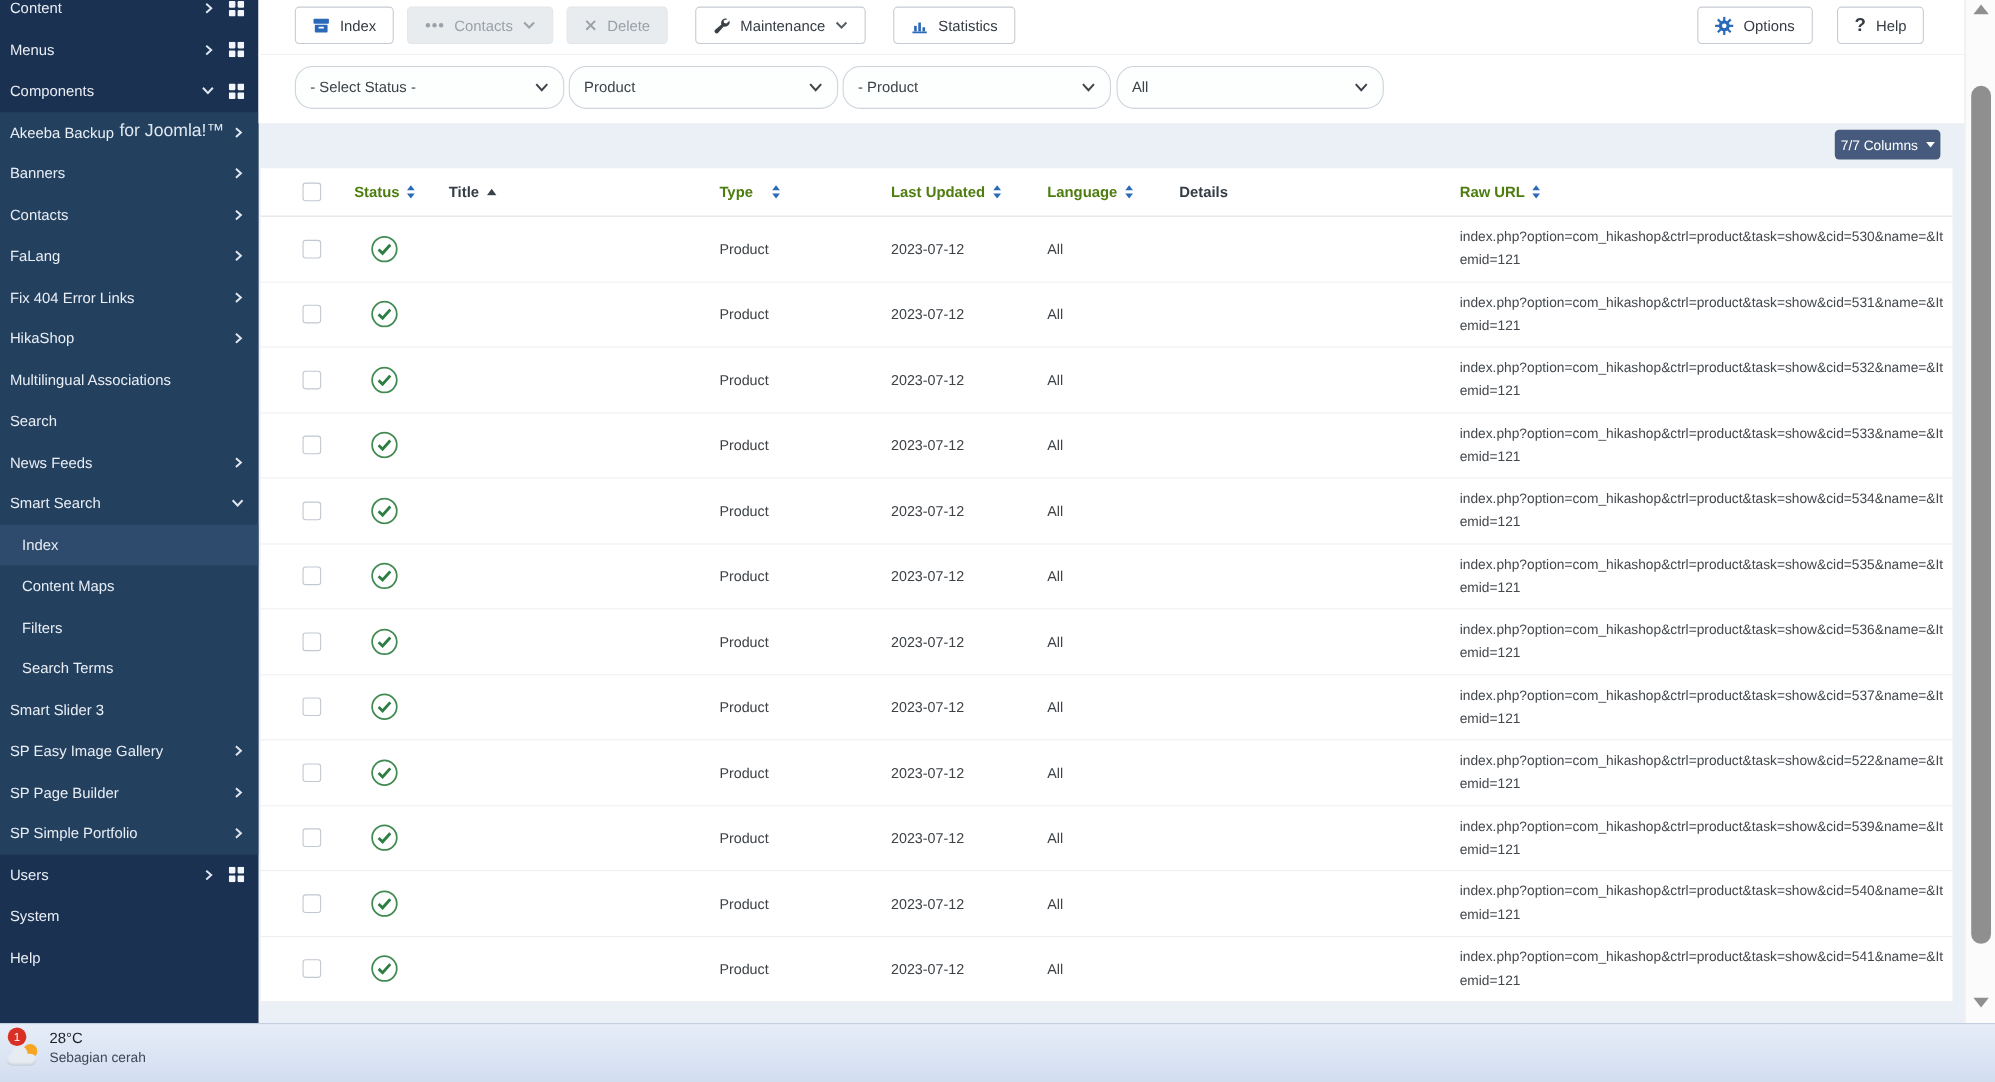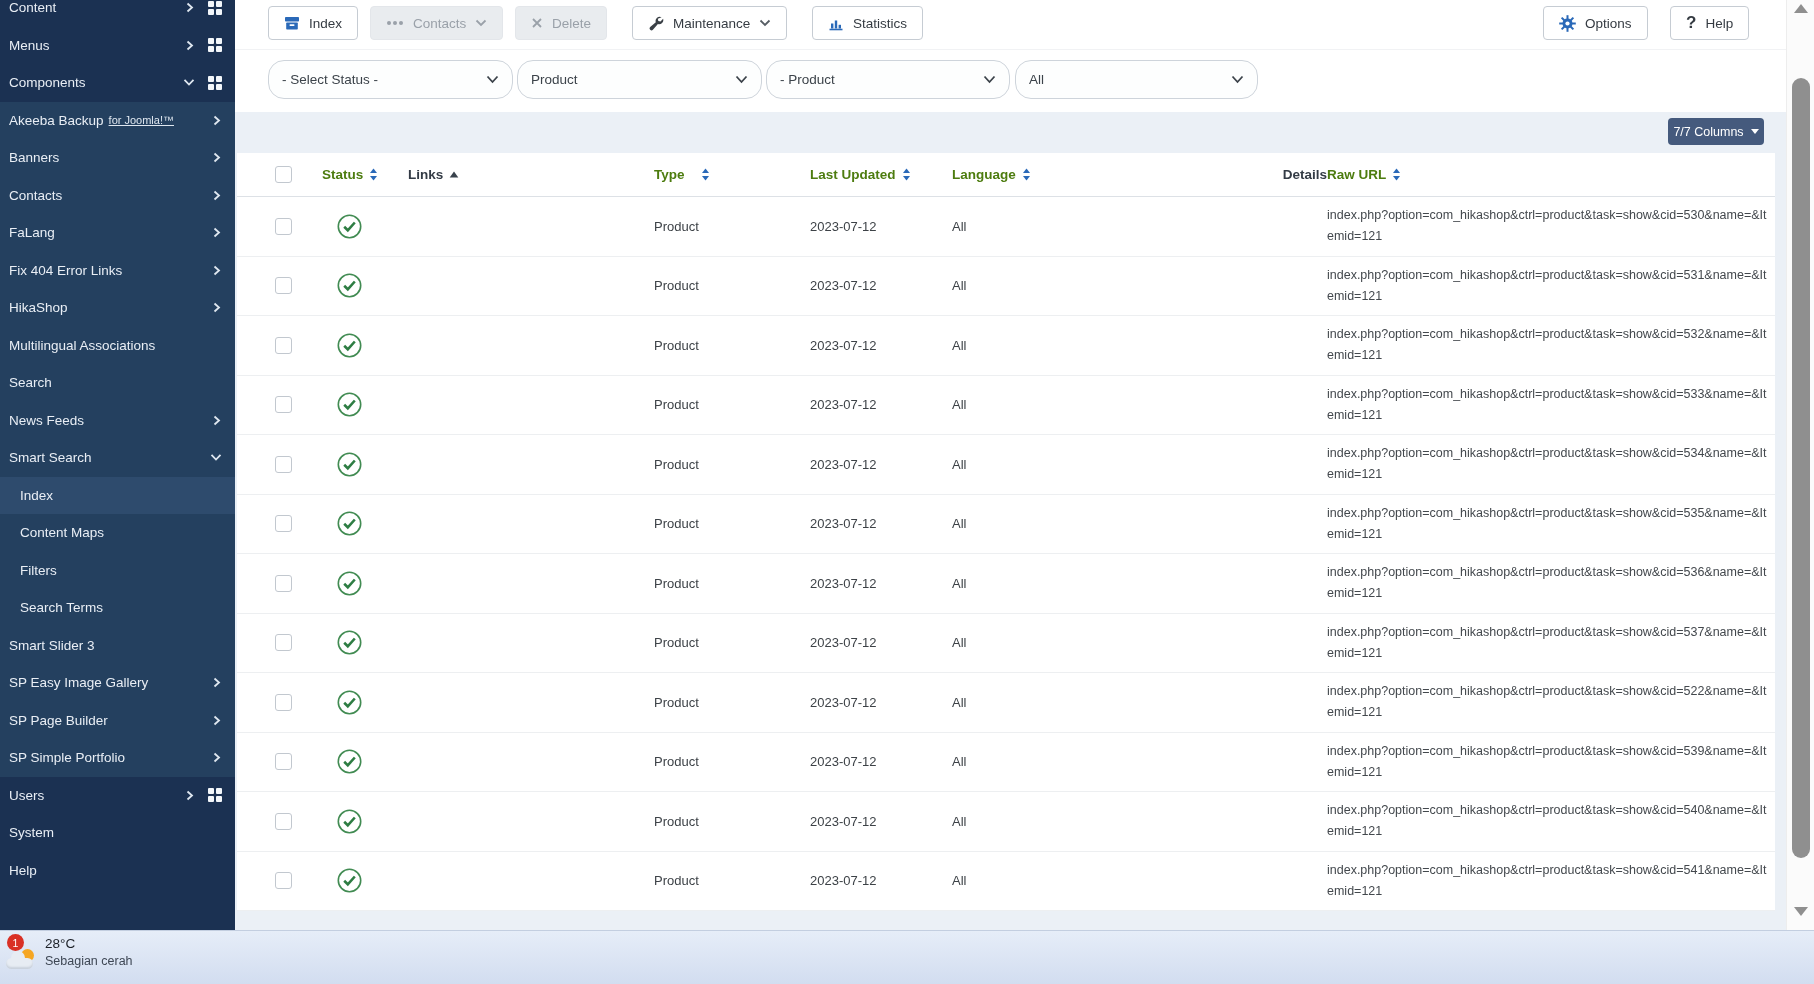--- a/index.html
+++ b/index.html
@@ -7,21 +7,21 @@
   .screen { position:relative; width:1814px; height:984px; background:#ebf0f6; overflow:hidden; }
 
   
   .sidebar { position:absolute; left:0; top:0; width:235px; height:930px; background:#1b3152; overflow:hidden; }
   .sb-list { position:absolute; top:-11px; left:0; right:0; }
   .sb-section[data-section="components-submenu"] { background:#24405f; }
   .sb-item { height:37.5px; display:flex; align-items:center; padding:0 13px 0 9px; color:#e9eef5; font-size:13.5px; cursor:default; }
   .sb-item.indent { padding-left:20px; }
   .sb-item.active { background:#2e4b6d; }
   .sb-label { white-space:nowrap; }
-  .sb-suffix { font-size:11px; margin-left:5px; white-space:nowrap; color:#dfe7f0;text-decoration:underline; }
+  .sb-suffix { font-size:16px; margin-left:5px; white-space:nowrap; color:#dfe7f0; }
   .sb-right { margin-left:auto; display:flex; align-items:center; gap:13px; }
   .sb-chev, .sb-grid { display:flex; }
 
   
   .band1 { position:absolute; left:235px; top:0; width:1551px; height:112px; background:#fff; }
   .band1::after { content:""; position:absolute; left:0; right:0; top:49px; border-top:1px solid #f1f2f4; }
   .tbtn { position:absolute; top:6px; height:34px; display:inline-flex; align-items:center; gap:9px; padding:0 15px;
           background:#fff; border:1px solid #c6ccd3; border-radius:4px; font-size:13.5px; color:#353b42; cursor:pointer; white-space:nowrap; }
   .tbtn.disabled { background:#e9ecef; border-color:#e3e6ea; color:#9aa1a9; cursor:default; }
   .bicon { display:flex; align-items:center; }
@@ -40,21 +40,21 @@
   .thead { height:44px; border-bottom:1px solid #dde1e6; }
   .trow  { height:59.5px; border-bottom:1px solid #edeff1; }
   .hcell, .cell { display:flex; align-items:center; }
   .col0 { padding-left:38px; }
   .thead .col1 { padding-left:15px; }
   .trow  .col1 { padding-left:30px; }
   .col2 { padding-left:16px; }
   .col3 { padding-left:17px;gap:10px; }
   .col4 { padding-left:13px; }
   .col5 { padding-left:15px; }
-  .col6 { justify-content:flex-end; }
+  .col6 { justify-content:flex-start; }
   .col7 { padding-right:8px; }
   .hlabel { font-weight:bold; font-size:13.5px; color:#333b45; white-space:nowrap; }
   .hlabel.link { color:#4d7c0f; cursor:pointer; }
   .caret { margin-left:6px; display:flex; }
   .cbox { width:17px; height:17px; border:1px solid #c2c8cf; border-radius:3px; background:#fff; display:inline-block; cursor:pointer; }
   .status { display:flex; cursor:pointer; }
   .ctext { font-size:13px; color:#3d4247; }
   .url { font-size:12.5px; line-height:21px; color:#43484d; width:449px; word-break:break-all; }
 
   
@@ -447,21 +447,21 @@
         <div class="hcell col1">
           <span class="hlabel link">Status</span>
           <span class="caret">
             <svg width="9" height="13" viewBox="0 0 9 13">
               <path d="M4.5 0.5 8 5H1z" fill="#2a69b8"></path>
               <path d="M4.5 12.5 1 8h7z" fill="#2a69b8"></path>
             </svg>
           </span>
         </div>
         <div class="hcell col2">
-          <span class="hlabel">Links</span>
+          <span class="hlabel">Title</span>
           <span class="caret">
             <svg width="10" height="7" viewBox="0 0 10 7">
               <path d="M5 0.5 9.3 6.5H0.7z" fill="#39424c"></path>
             </svg>
           </span>
         </div>
         <div class="hcell col3">
           <span class="hlabel link">Type</span>
           <span class="caret">
             <svg width="9" height="13" viewBox="0 0 9 13">

